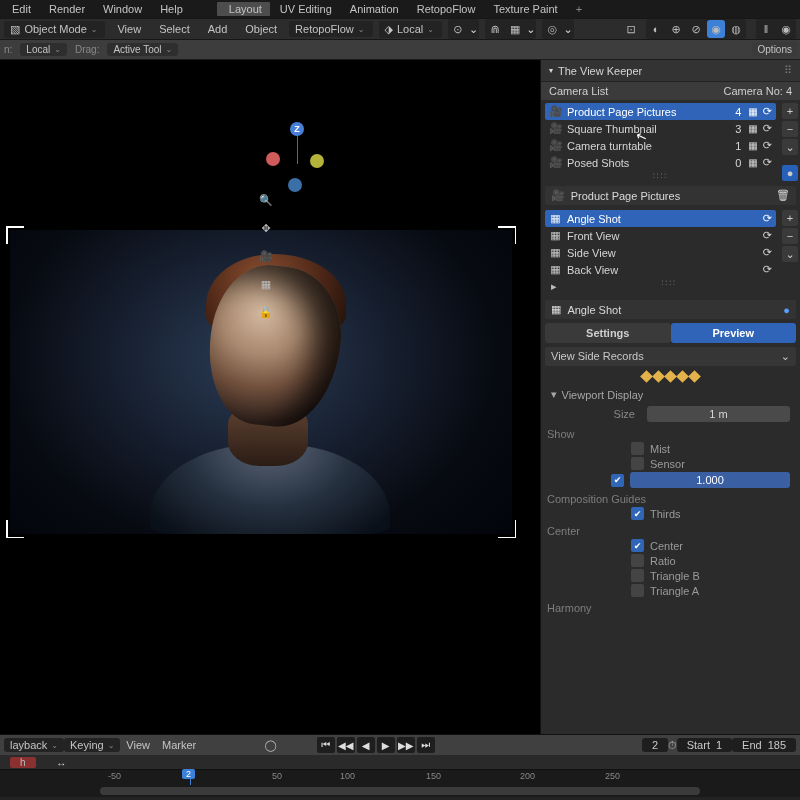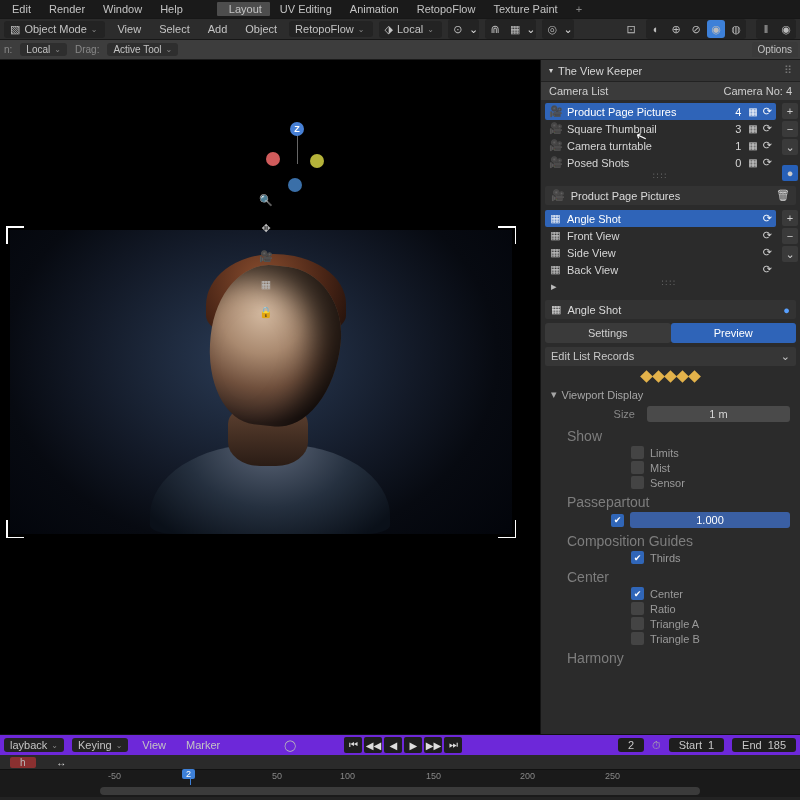--- a/index.html
+++ b/index.html
@@ -71,38 +71,38 @@
   .row .lab { flex:1; white-space:nowrap; overflow:hidden; text-overflow:ellipsis;}
   .row .count { width:12px; text-align:right; padding-right:2px;}
   .row .grid-ic { font-size:10px;}
   .row .refresh { font-size:11px;}
   .side-btns { display:flex; flex-direction:column; gap:2px; padding:3px 2px;}
   .side-btns div { width:16px; height:16px; background:#3a3a3a; border-radius:2px; display:flex; align-items:center; justify-content:center; color:#ccc; font-size:11px;}
   .list-wrap { display:flex;}
   .list-wrap .list { flex:1;}
   .camline { background:#333; margin:2px 4px; padding:3px 6px; display:flex; align-items:center; gap:6px; border-radius:2px;}
   .camline .lab { flex:1;}
-  .tabs { display:flex; margin:2px 4px;}
+  .tabs { display:flex; margin:2px 4px;font-weight:bold;}
   .tabs div { flex:1; text-align:center; padding:4px 0; background:#3a3a3a; color:#cfcfcf; border-radius:3px;}
   .tabs div.active { background:#2f64b8; color:#fff;}
   .subhdr { background:#363636; margin:2px 4px; padding:3px 6px; display:flex; justify-content:space-between; border-radius:2px; color:#c8c8c8;}
   .diamonds { display:flex; justify-content:center; gap:3px; padding:4px 0;}
   .diamonds span { width:9px; height:9px; background:#e3b24a; transform:rotate(45deg);}
   .collapse-hdr { display:flex; align-items:center; gap:5px; padding:3px 10px; color:#a6a6a6; font-size:11px;}
   .prop-row { display:flex; align-items:center; padding:2px 10px 2px 30px; gap:6px; color:#888;}
   .prop-row .plab { flex:0 0 70px; text-align:right; padding-right:6px;}
   .prop-row .val { flex:1; background:#4a4a4a; padding:2px 0; text-align:center; border-radius:3px; color:#d6d6d6;}
-  .cat { padding:4px 10px 1px 26px; color:#7d7d7d; font-size:14px;}
+  .cat { padding:4px 10px 1px 6px; color:#7d7d7d; font-size:11px;}
   .chk-row { display:flex; align-items:center; padding:1px 10px 1px 90px; gap:6px; color:#9a9a9a;}
   .chk { width:13px; height:13px; background:#444; border-radius:2px; display:flex; align-items:center; justify-content:center; font-size:9px; color:#fff;}
   .chk.on { background:#3066b8;}
   .slider { flex:1; background:#3a5fa3; border-radius:3px; text-align:center; padding:2px 0; color:#fff; position:relative;}
   
   .bottom { position:absolute; left:0; right:0; bottom:0; height:66px; background:#232323; border-top:1px solid #111;}
-  .b-row1 { height:20px; display:flex; align-items:center; padding:0 4px; gap:8px; background:#6d28d9;}
+  .b-row1 { height:20px; display:flex; align-items:center; padding:0 4px; background:#404040;}
   .b-row1 .dd { background:#232323; padding:1px 6px;}
   .transport { display:flex; gap:2px; margin-left:40px;}
   .transport span { width:18px; height:16px; display:flex; align-items:center; justify-content:center; color:#ddd; background:#1e1e1e; border-radius:2px; font-size:10px;}
   .b-row1 .field { background:#1e1e1e; border-radius:3px; padding:1px 10px; color:#c8c8c8; display:flex; gap:6px;}
   .b-stub { height:14px; background:#2a2a2a; display:flex; align-items:center; padding:0 10px; font-size:10px; color:#bbb;}
   .ruler { height:16px; background:#1a1a1a; position:relative; color:#888; font-size:9px; border-top:1px solid #111;}
   .ruler span { position:absolute; top:1px;}
   .playhead { position:absolute; top:0; bottom:0; width:1px; background:#3d80d8;}
   .playhead .tag { position:absolute; top:-1px; left:-8px; background:#3d80d8; color:#fff; padding:0 4px; border-radius:2px; font-size:9px;}
   .scrollbar { height:12px; background:#1a1a1a; display:flex; align-items:center; padding:0 100px;}
@@ -314,21 +314,21 @@
         <span>▦</span>
         <span class="lab">Angle Shot</span>
         <span style="color:#58a0ff">●</span>
       </div>
 
     <div class="tabs">
       <div>Settings</div>
       <div class="active">Preview</div>
     </div>
     <div class="subhdr">
-        <span>Edit List Records</span>
+        <span>View Side Records</span>
         <span class="chev">⌄</span>
       </div>
     <div class="diamonds">
         <span></span>
         <span></span>
         <span></span>
         <span></span>
         <span></span>
       </div>
 
@@ -337,32 +337,27 @@
         <span>Viewport Display</span>
       </div>
     <div class="prop-row">
         <span class="plab">Size</span>
         <span class="val">1 m</span>
       </div>
 
     <div class="cat">Show</div>
     <div class="chk-row">
         <span class="chk"></span>
-        <span>Limits</span>
-      </div>
-    <div class="chk-row">
-        <span class="chk"></span>
         <span>Mist</span>
       </div>
     <div class="chk-row">
         <span class="chk"></span>
         <span>Sensor</span>
       </div>
 
-    <div class="cat">Passepartout</div>
     <div class="chk-row" style="padding-left:70px">
         <span class="chk on">✔</span>
         <span class="slider">1.000</span>
       </div>
 
     <div class="cat">Composition Guides</div>
     <div class="chk-row">
         <span class="chk on">✔</span>
         <span>Thirds</span>
       </div>
@@ -372,25 +367,25 @@
         <span class="chk on">✔</span>
         <span>Center</span>
       </div>
 
     <div class="chk-row">
         <span class="chk"></span>
         <span>Ratio</span>
       </div>
     <div class="chk-row">
         <span class="chk"></span>
+        <span>Triangle B</span>
+      </div>
+    <div class="chk-row">
+        <span class="chk"></span>
         <span>Triangle A</span>
-      </div>
-    <div class="chk-row">
-        <span class="chk"></span>
-        <span>Triangle B</span>
       </div>
 
     <div class="cat">Harmony</div>
   </div>
 </div>
 
 <div class="cursor">↖</div>
 
 <div class="bottom">
   <div class="b-row1">

